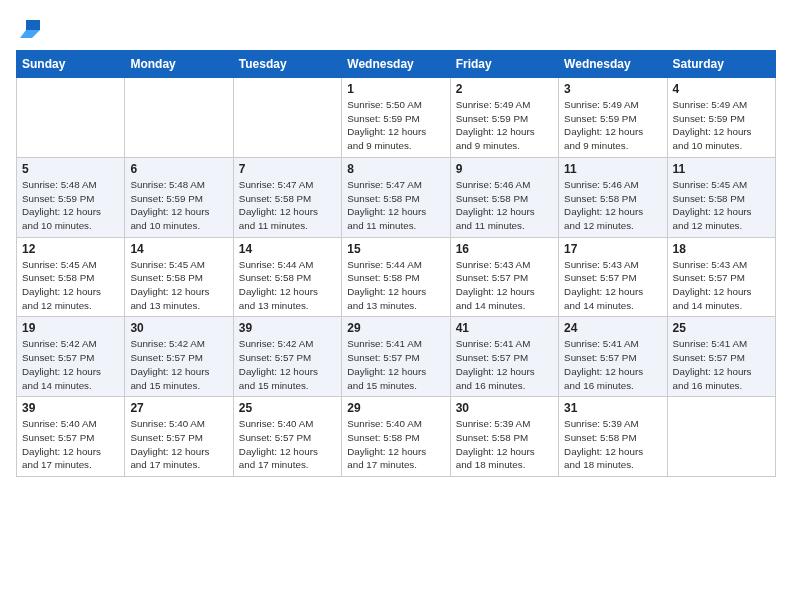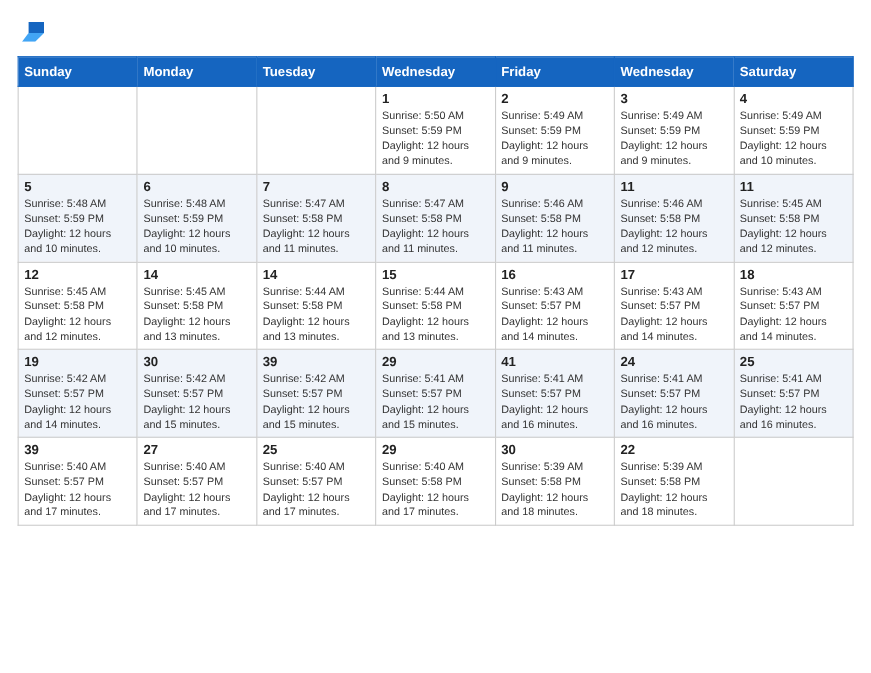--- a/index.html
+++ b/index.html
@@ -253,19 +253,19 @@
         </td>
         <td>
           <div class="day-number">29</div>
           <div class="day-info">Sunrise: 5:40 AM<br>Sunset: 5:58 PM<br>Daylight: 12 hours<br>and 17 minutes.</div>
         </td>
         <td>
           <div class="day-number">30</div>
           <div class="day-info">Sunrise: 5:39 AM<br>Sunset: 5:58 PM<br>Daylight: 12 hours<br>and 18 minutes.</div>
         </td>
         <td>
-          <div class="day-number">22</div>
+          <div class="day-number">31</div>
           <div class="day-info">Sunrise: 5:39 AM<br>Sunset: 5:58 PM<br>Daylight: 12 hours<br>and 18 minutes.</div>
         </td>
         <td class="empty-cell"></td>
       </tr>
     </tbody>
 </table>
 
 </body></html>

